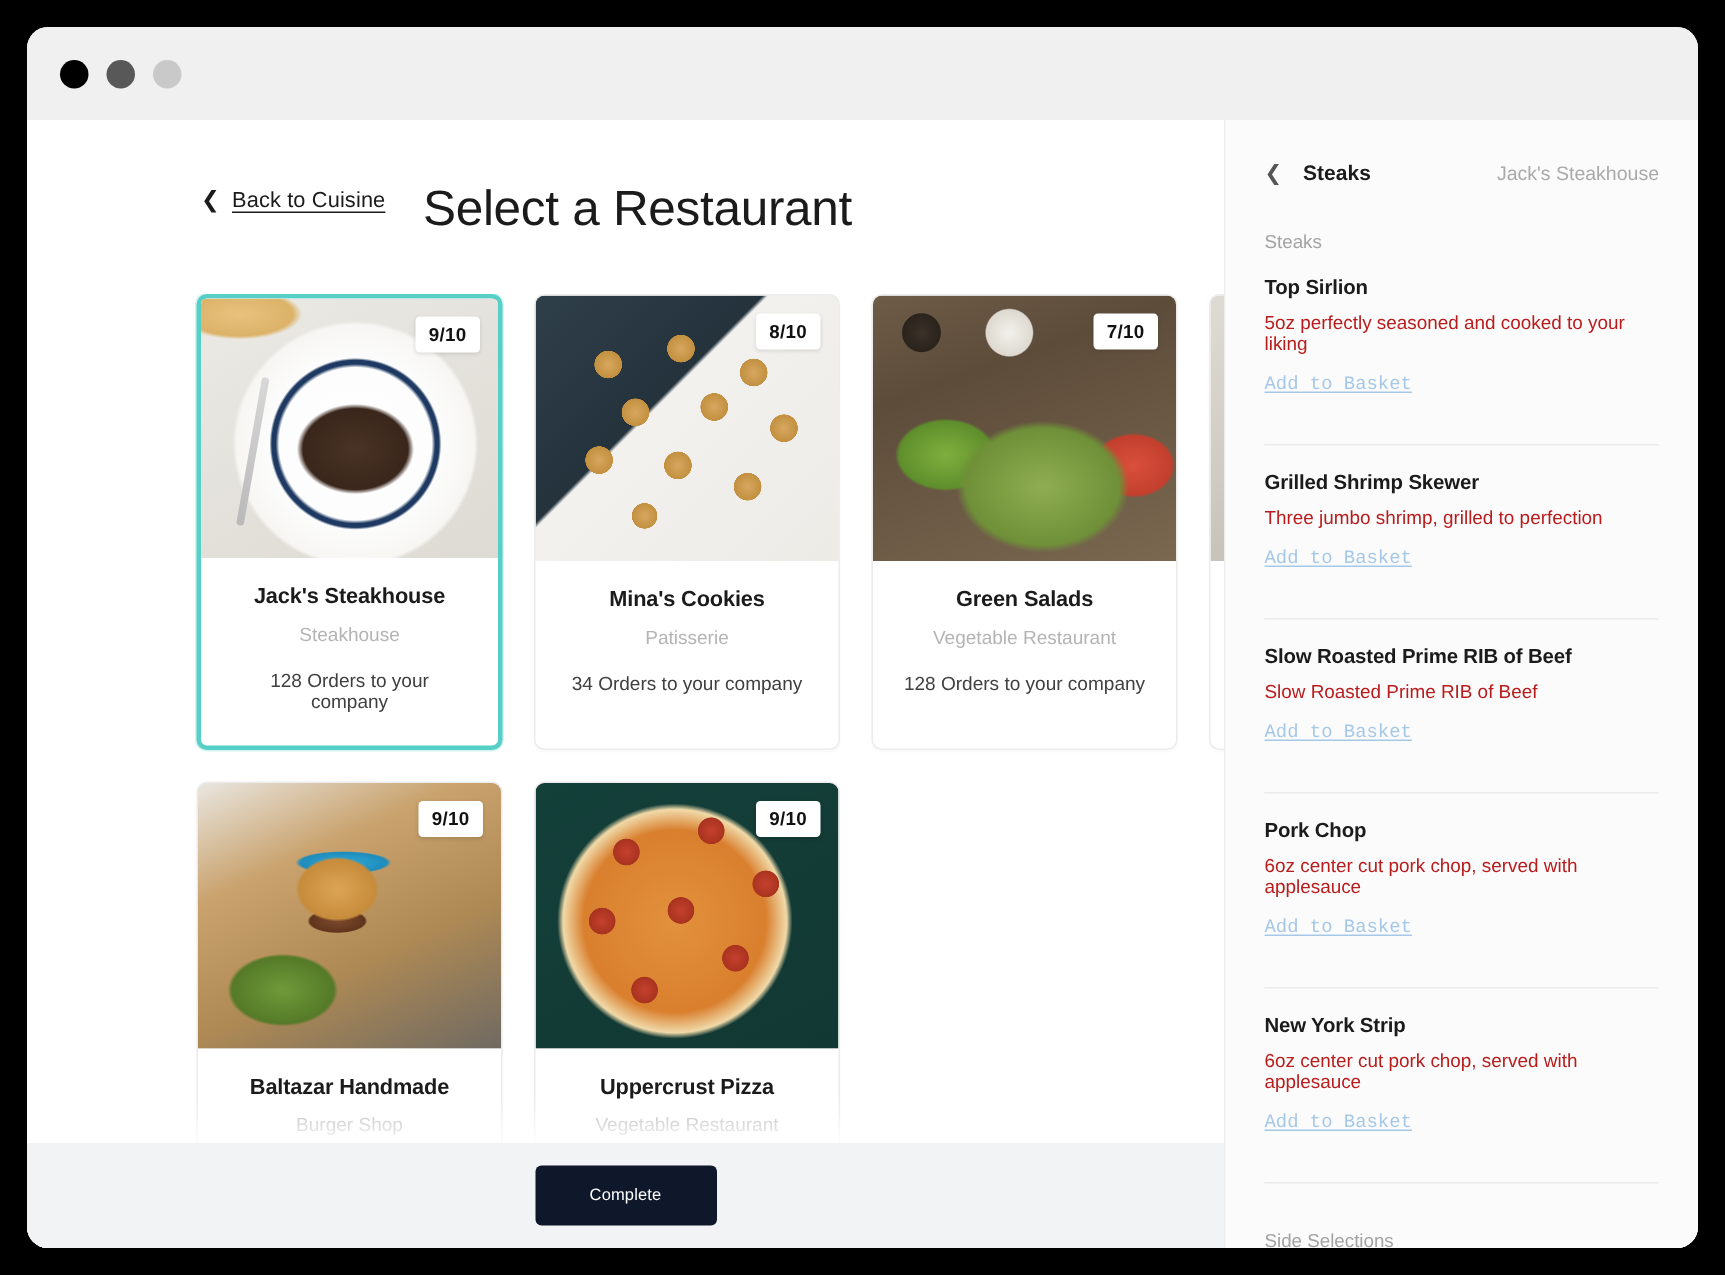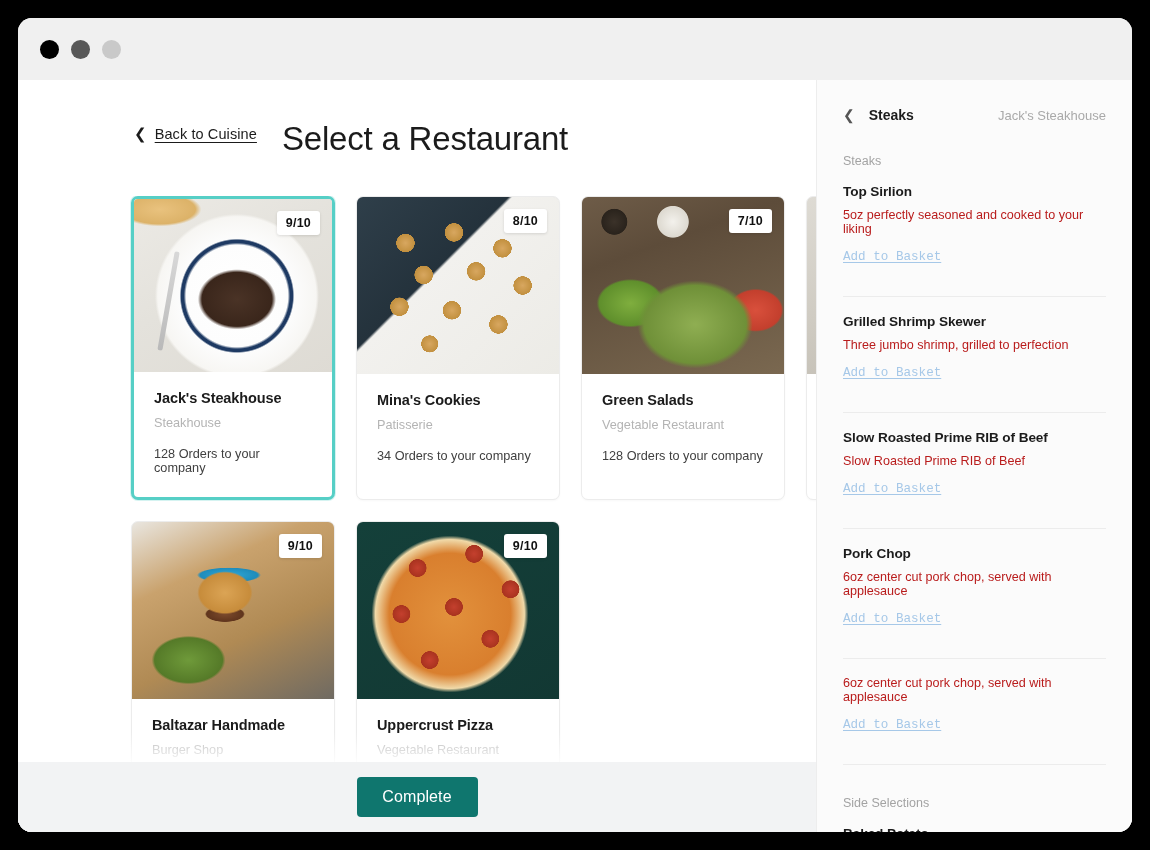--- a/index.html
+++ b/index.html
@@ -93,20 +93,21 @@
     width: 940px;
   }
   .card {
     width: 204px;
     background: #ffffff;
     border: 1px solid #ececec;
     border-radius: 7px;
     overflow: hidden;
     box-shadow: 0 1px 2px rgba(0,0,0,0.03);
     cursor: pointer;
+    text-align: center;
   }
   .card.selected {
     border: 3px solid #56cfc6;
     box-shadow: 0 0 0 1px rgba(86,207,198,0.25);
   }
   .card-img {
     position: relative;
     height: 177px;
     width: 100%;
     overflow: hidden;
@@ -215,25 +216,25 @@
     left: 0; right: 0; bottom: 0;
     height: 70px;
     background: #f2f3f4;
     display: flex;
     align-items: center;
     justify-content: center;
     z-index: 21;
   }
   .complete-btn {
     width: 121px; height: 40px;
-    background: #0f766e;
+    background: #0f172a;
     color: #ffffff;
     border: none;
     border-radius: 4px;
-    font-size: 16px;
+    font-size: 11px;
     font-family: "Liberation Sans", sans-serif;
     letter-spacing: 0.1px;
     cursor: pointer;
   }
 
   
   .sidebar {
     flex: 1 1 auto;
     background: #fbfbfb;
     border-left: 1px solid #ededed;
@@ -408,20 +409,21 @@
           <span class="sb-add">Add to Basket</span>
         </div>
 
         <div class="sb-item">
           <div class="sb-item-name">Pork Chop</div>
           <div class="sb-item-desc">6oz center cut pork chop, served with applesauce</div>
           <span class="sb-add">Add to Basket</span>
         </div>
 
         <div class="sb-item">
+          <div class="sb-item-name">New York Strip</div>
           <div class="sb-item-desc">6oz center cut pork chop, served with applesauce</div>
           <span class="sb-add">Add to Basket</span>
         </div>
 
         <div class="sb-section-label">Side Selections</div>
 
         <div class="sb-item">
           <div class="sb-item-name">Baked Potato</div>
           <span class="sb-add">Add to Basket</span>
         </div>

